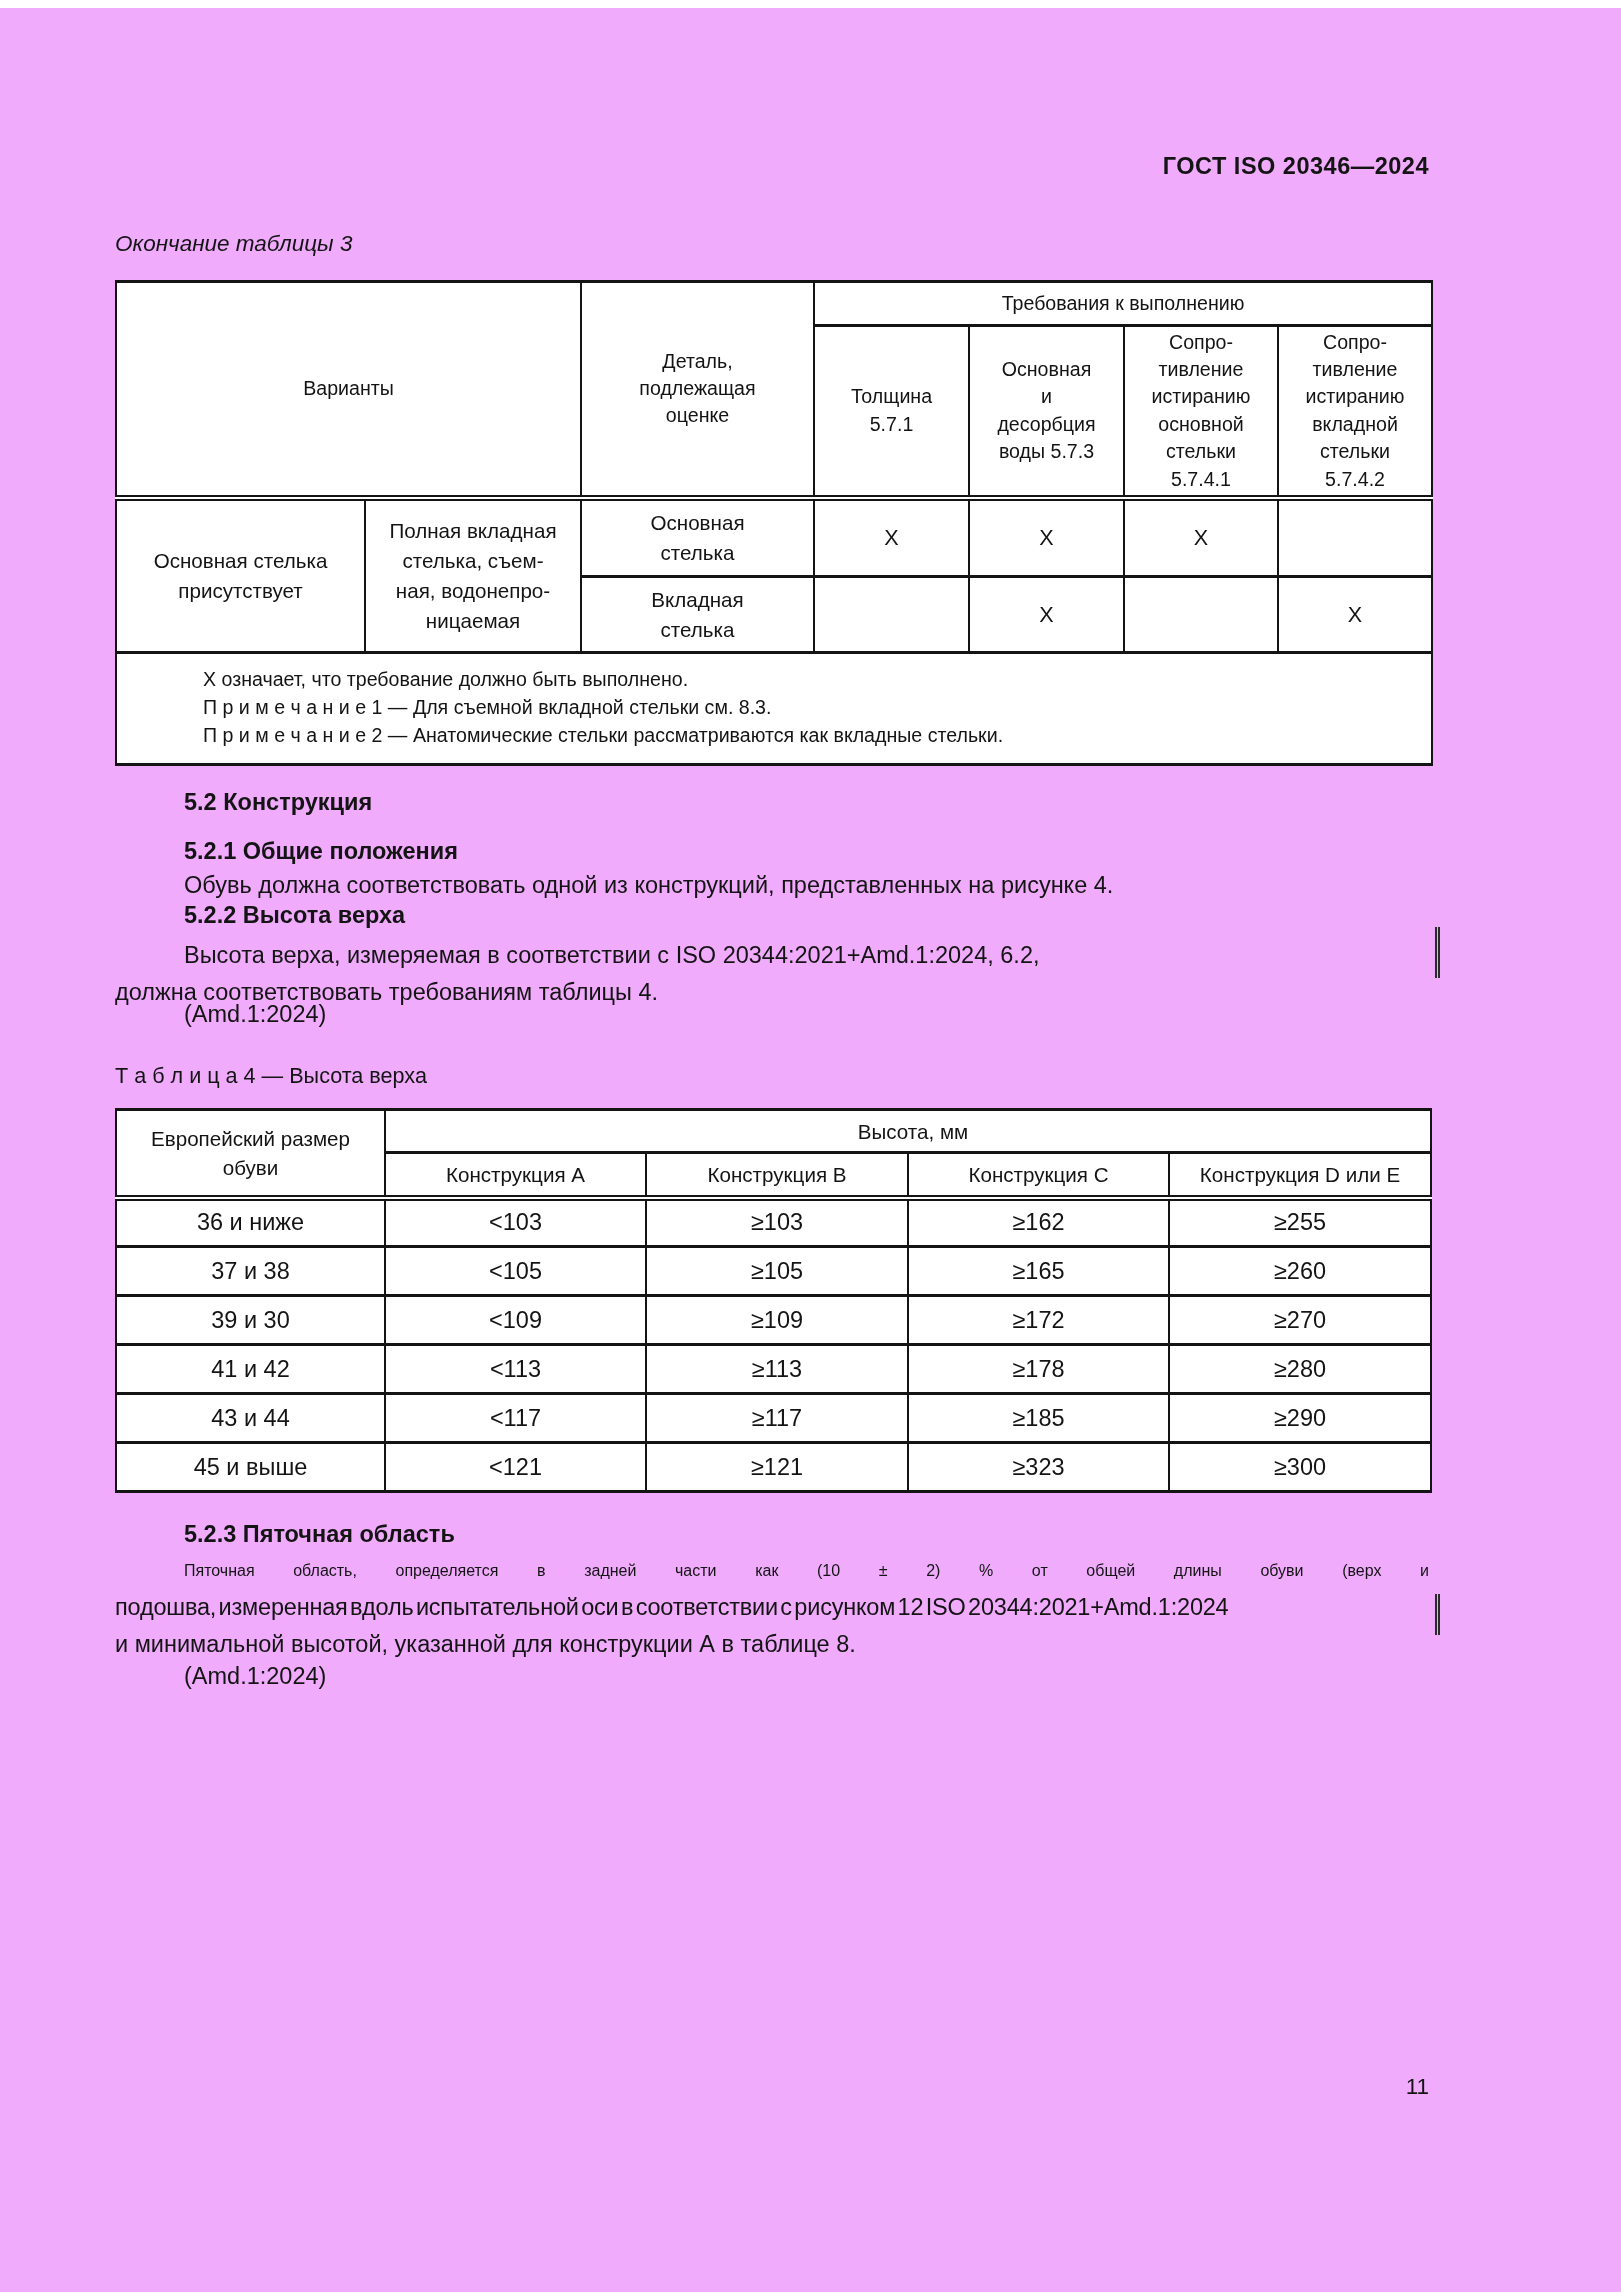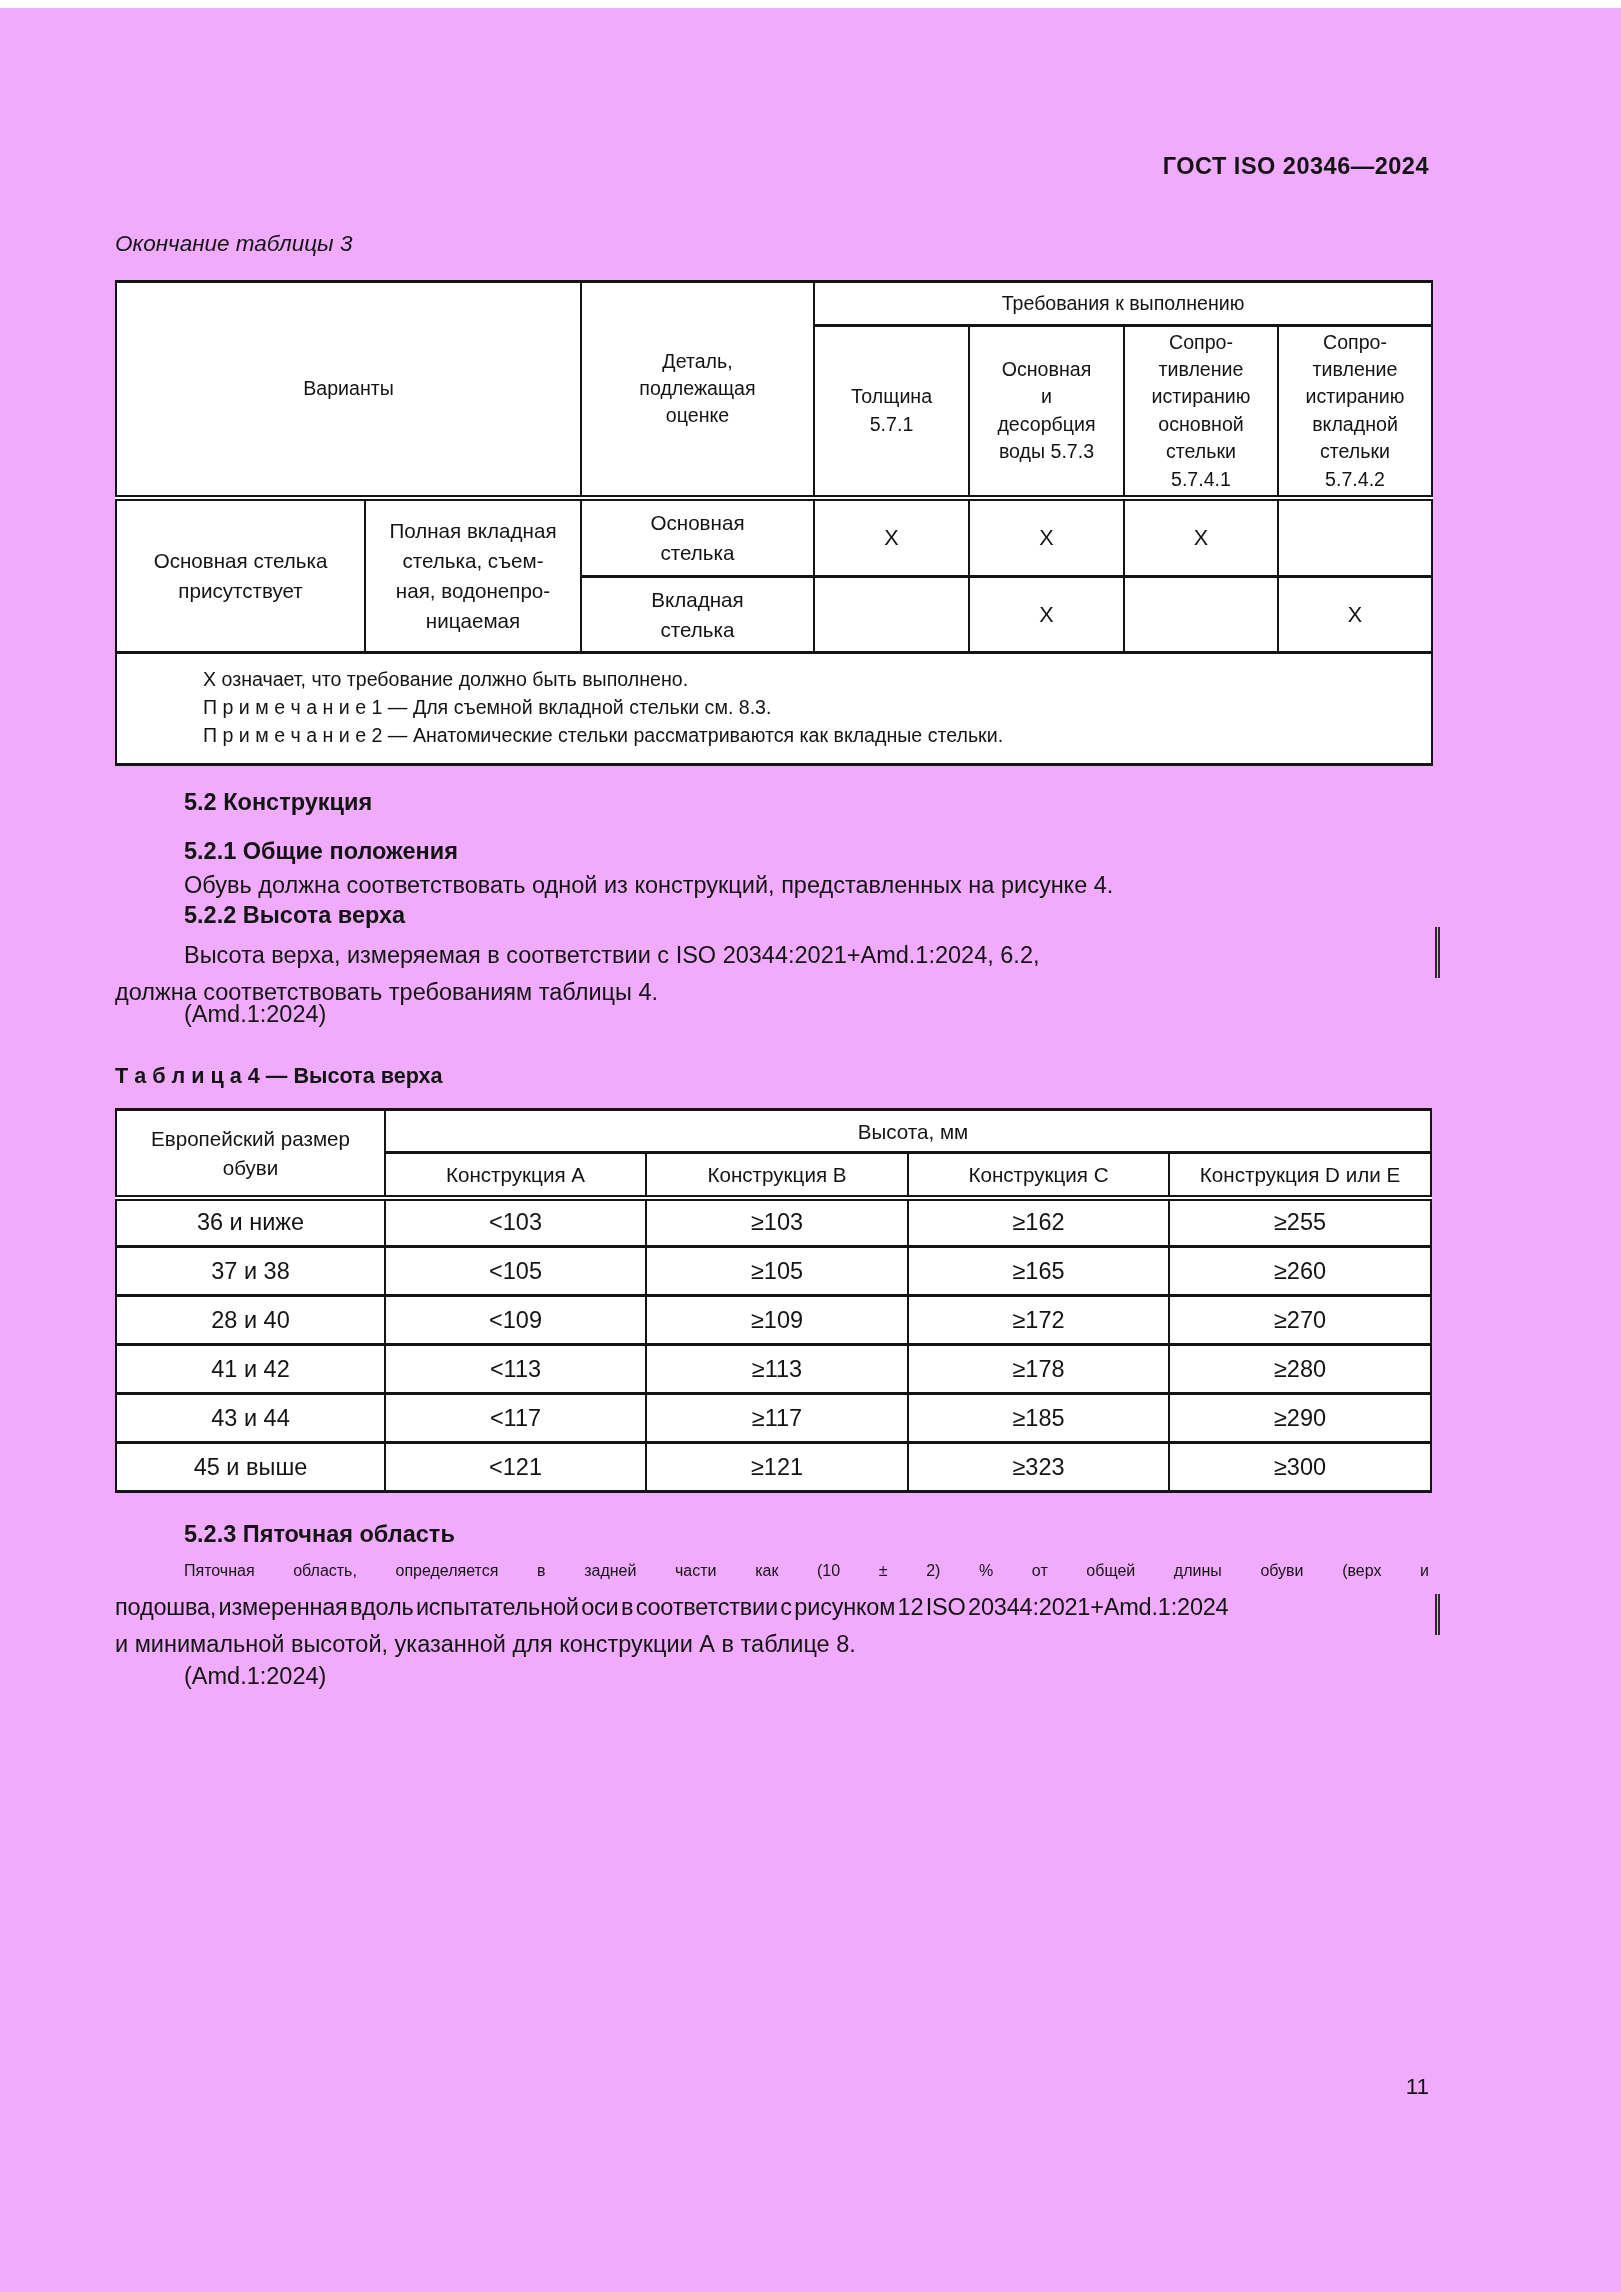--- a/index.html
+++ b/index.html
@@ -6,21 +6,21 @@
   html,body { background:#ffffff; }
   body {
     width:1621px; height:2293px; position:relative;
     font-family:"Liberation Sans", sans-serif; color:#141414;
   }
   .page { position:absolute; left:0; top:8px; width:1621px; height:2293px; background:#f0abfc; }
   .abs { position:absolute; left:115px; width:1314px; }
 
   .doc-header { top:145px; text-align:right; font-weight:bold; font-size:23.5px; letter-spacing:0.5px; }
   .t3-caption { top:223px; font-style:italic; font-size:22.5px; }
-  .t4-caption { top:1055px; font-size:21.6px;font-weight:bold; }
+  .t4-caption { top:1055px; font-size:21.6px; }
 
   .heading { font-weight:bold; font-size:23.5px; padding-left:69px; line-height:33px; }
   .s52  { top:778px; }
   .s521 { top:827px; }
   .s521-text { top:859px; font-size:23.5px; line-height:37px; padding-left:69px; }
   .s522 { top:891px; }
   .s522-para { top:929px; font-size:23.5px; line-height:37px; white-space:pre-line; text-indent:69px; }
   .s522-amd  { top:993px; font-size:23.5px; padding-left:69px; }
   .s523 { top:1510px; }
   .s523-l1 { top:1544px; font-size:16px; line-height:37px; text-indent:69px; text-align:justify; text-align-last:justify; }
@@ -186,21 +186,21 @@
         <td>≥255</td>
       </tr>
       <tr class="data">
         <td>37 и 38</td>
         <td>&lt;105</td>
         <td>≥105</td>
         <td>≥165</td>
         <td>≥260</td>
       </tr>
       <tr class="data">
-        <td>28 и 40</td>
+        <td>39 и 30</td>
         <td>&lt;109</td>
         <td>≥109</td>
         <td>≥172</td>
         <td>≥270</td>
       </tr>
       <tr class="data">
         <td>41 и 42</td>
         <td>&lt;113</td>
         <td>≥113</td>
         <td>≥178</td>

